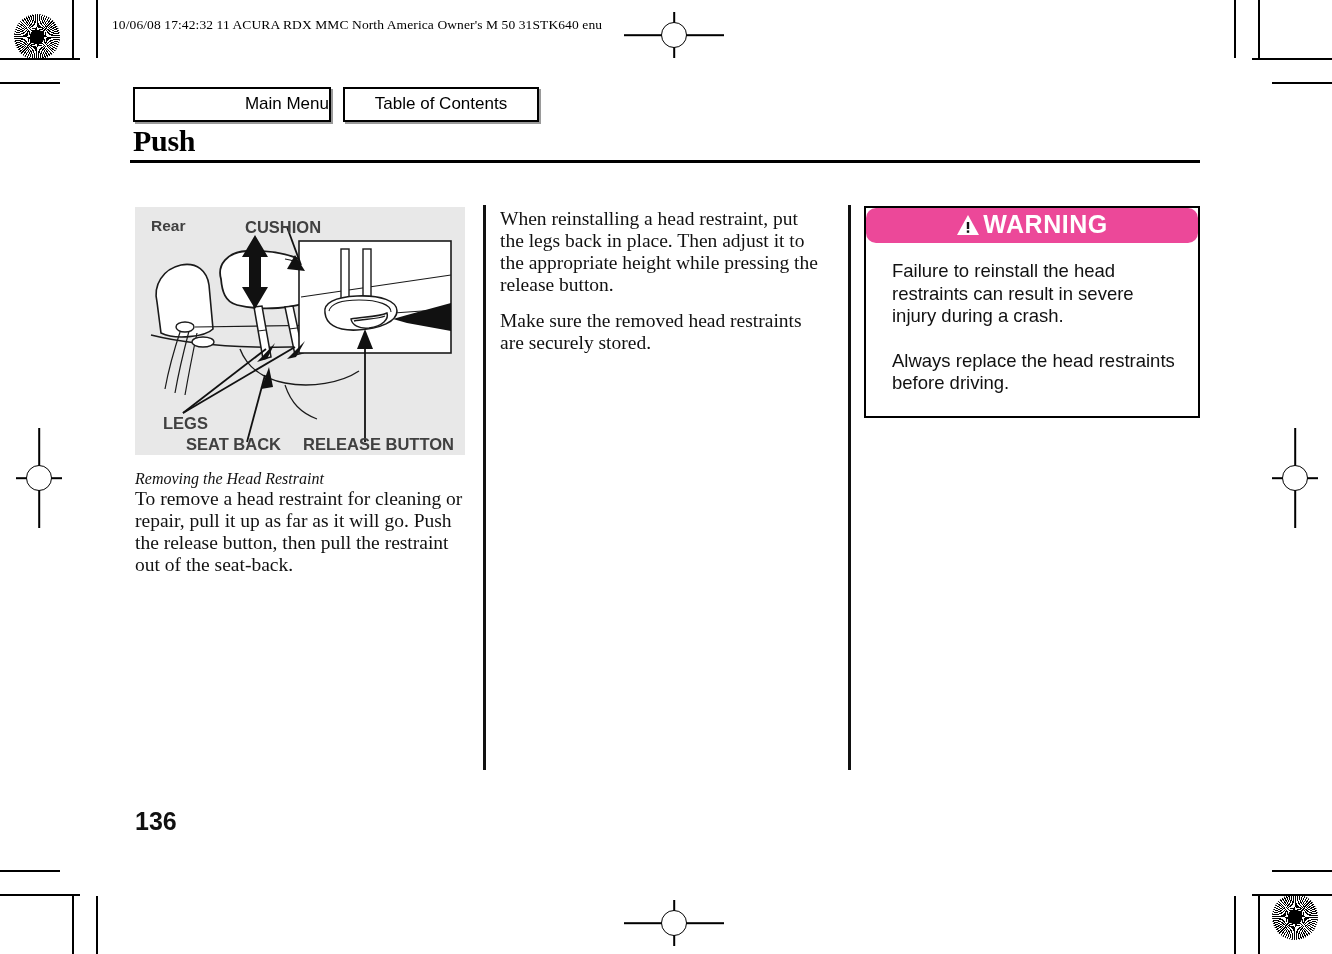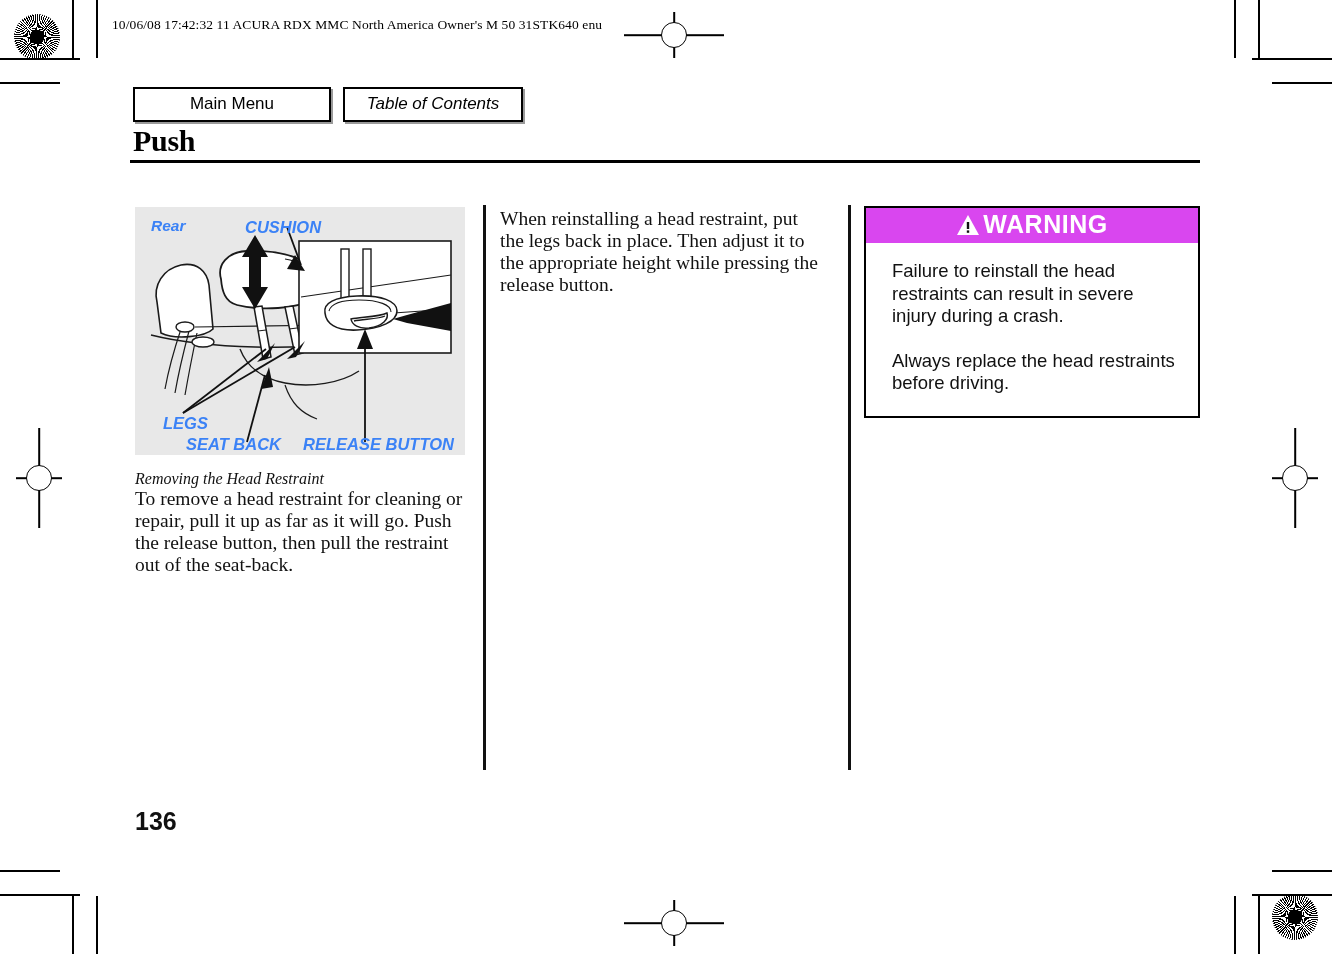--- a/index.html
+++ b/index.html
@@ -82,22 +82,22 @@
     border: 2.5px solid #000;
     background: #fff;
     box-shadow: 2px 2px 0 #9a9a9a;
     font-family: "Liberation Sans", "DejaVu Sans", sans-serif;
     font-size: 17px;
     text-align: center;
     padding: 5px 0 6px 0;
     color: #000;
     cursor: pointer;
   }
-  .navbtn.main-menu { width: 198px; }
-  .navbtn.toc { width: 180px; font-style: italic; }
+  .navbtn.main-menu { width: 198px; text-align: right; }
+  .navbtn.toc { width: 196px; }
 
   
   .page-title {
     position: absolute;
     left: 133px; top: 124px;
     font-family: "Liberation Serif", "DejaVu Serif", serif;
     font-weight: bold;
     font-size: 30px;
     letter-spacing: -0.3px;
   }
@@ -126,23 +126,22 @@
     width: 330px; height: 248px;
     background: #e8e8e8;
     overflow: hidden;
   }
   .figure svg { display: block; }
 
   .fig-label {
     position: absolute;
     font-family: "Liberation Sans", "DejaVu Sans", sans-serif;
     font-weight: bold;
-    color: #3b82f6;
+    color: #404040;
     white-space: nowrap;
-    font-style: italic;
   }
   .lbl-rear     { left: 151px; top: 217px; font-size: 15.5px; }
   .lbl-cushion  { left: 245px; top: 218px; font-size: 16.5px; }
   .lbl-legs     { left: 163px; top: 414px; font-size: 16.5px; }
   .lbl-seatback { left: 186px; top: 435px; font-size: 16.5px; }
   .lbl-release  { left: 303px; top: 435px; font-size: 16.5px; }
 
   
   .body-text {
     position: absolute;
@@ -168,32 +167,33 @@
   
   .warning {
     position: absolute;
     left: 864px; top: 206px;
     width: 336px;
     box-sizing: border-box;
     border: 2.5px solid #000;
     background: #fff;
   }
   .warning-head {
-    background: #d946ef;
+    background: #ec4899;
     color: #fff;
     text-align: center;
     font-family: "Liberation Sans", "DejaVu Sans", sans-serif;
     font-weight: bold;
     font-size: 25px;
     letter-spacing: 0.5px;
     padding: 2px 0 4px 0;
     display: flex;
     align-items: center;
     justify-content: center;
     gap: 3px;
+    border-radius: 10px;
   }
   .warn-tri { display: block; }
   .warning-body {
     font-family: "Liberation Sans", "DejaVu Sans", sans-serif;
     font-size: 18.5px;
     line-height: 1.22;
     padding: 9px 14px 13px 18px;
     color: #111;
   }
   .warning-body p { margin: 8px; }
@@ -336,20 +336,21 @@
 <div class="fig-label lbl-seatback">SEAT BACK</div>
 <div class="fig-label lbl-release">RELEASE BUTTON</div>
 
 <div class="body-text left-col">
   <span class="sec-head">Removing the Head Restraint</span>
   <span>To remove a head restraint for cleaning or repair, pull it up as far as it will go. Push the release button, then pull the restraint out of the seat-back.</span>
 </div>
 
 <div class="body-text mid-col">
   <p>When reinstalling a head restraint, put the legs back in place. Then adjust it to the appropriate height while pressing the release button.</p>
+  <p>Make sure the removed head restraints are securely stored.</p>
 </div>
 
 <div class="warning">
   <div class="warning-head">
     <svg class="warn-tri" width="24" height="22" viewBox="0 0 24 22">
       <path d="M12 1 L23 21 L1 21 Z" fill="#ffffff"></path>
       <rect x="10.8" y="8" width="2.4" height="7" fill="#111111"></rect>
       <rect x="10.8" y="16.4" width="2.4" height="2.4" fill="#111111"></rect>
     </svg>
     <span>WARNING</span>

